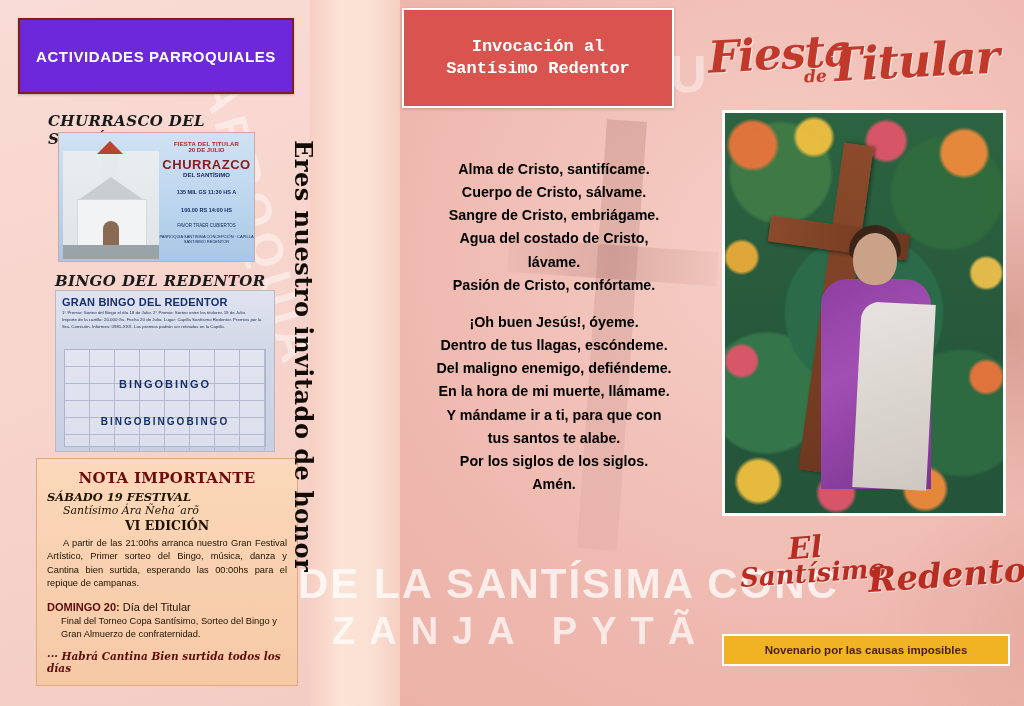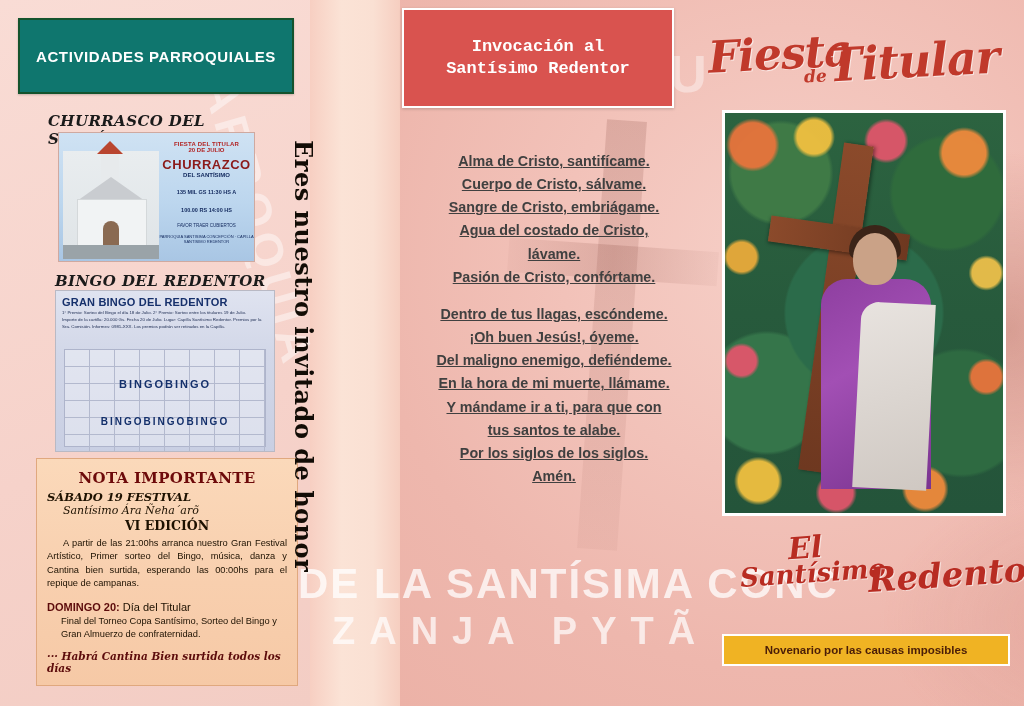--- a/index.html
+++ b/index.html
@@ -106,22 +106,22 @@
   
   .left-col {
     position: absolute;
     left: 0; top: 0;
     width: 310px; height: 706px;
   }
   .banner-actividades {
     position: absolute;
     left: 18px; top: 18px;
     width: 272px; height: 72px;
-    background: #0f766e;
-    border: 2px solid #14532d;
+    background: #6d28d9;
+    border: 2px solid #7f1d1d;
     display: flex;
     align-items: center;
     justify-content: center;
     box-shadow: 0 1px 2px rgba(0,0,0,.2);
   }
   .banner-actividades span {
     color: #ffffff;
     font-weight: bold;
     font-size: 15px;
     letter-spacing: .6px;
@@ -354,28 +354,27 @@
   .invocacion-banner div {
     color: #ffffff;
     font-weight: bold;
     font-size: 17px;
     line-height: 1.3;
     text-align: center;
     font-family: Liberation Mono, monospace;
   }
   .prayer {
     position: absolute;
-    left: 404px; top: 150px;
+    left: 404px; top: 158px;
     width: 300px;
     text-align: center;
-    color: #404040;
+    color: #000000;
     font-weight: bold;
     font-size: 14.3px;
     line-height: 1.62;
-    text-decoration: underline;
   }
   .prayer .stanza + .stanza { margin-top: 14px; }
 
   
   .fiesta {
     position: absolute;
     left: 700px; top: 22px;
     width: 310px; height: 80px;
   }
   .fiesta .word1 {
@@ -691,22 +690,22 @@
   <div class="prayer">
     <div class="stanza">
       <div>Alma de Cristo, santifícame.</div>
       <div>Cuerpo de Cristo, sálvame.</div>
       <div>Sangre de Cristo, embriágame.</div>
       <div>Agua del costado de Cristo,</div>
       <div>lávame.</div>
       <div>Pasión de Cristo, confórtame.</div>
     </div>
     <div class="stanza">
+      <div>¡Oh buen Jesús!, óyeme.</div>
       <div>Dentro de tus llagas, escóndeme.</div>
-      <div>¡Oh buen Jesús!, óyeme.</div>
       <div>Del maligno enemigo, defiéndeme.</div>
       <div>En la hora de mi muerte, llámame.</div>
       <div>Y mándame ir a ti, para que con</div>
       <div>tus santos te alabe.</div>
       <div>Por los siglos de los siglos.</div>
       <div>Amén.</div>
     </div>
   </div>
 
   <div class="fiesta">

